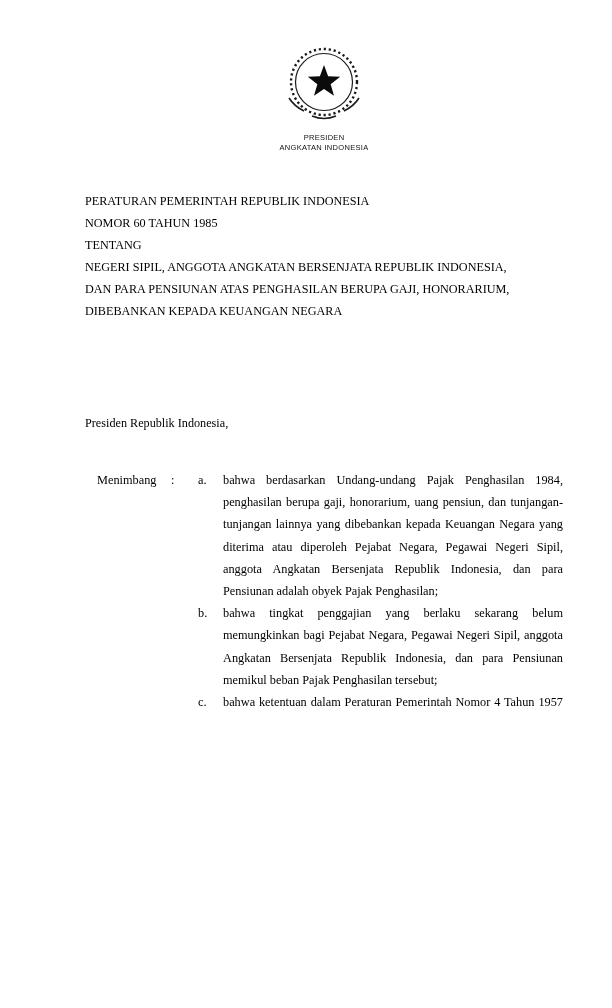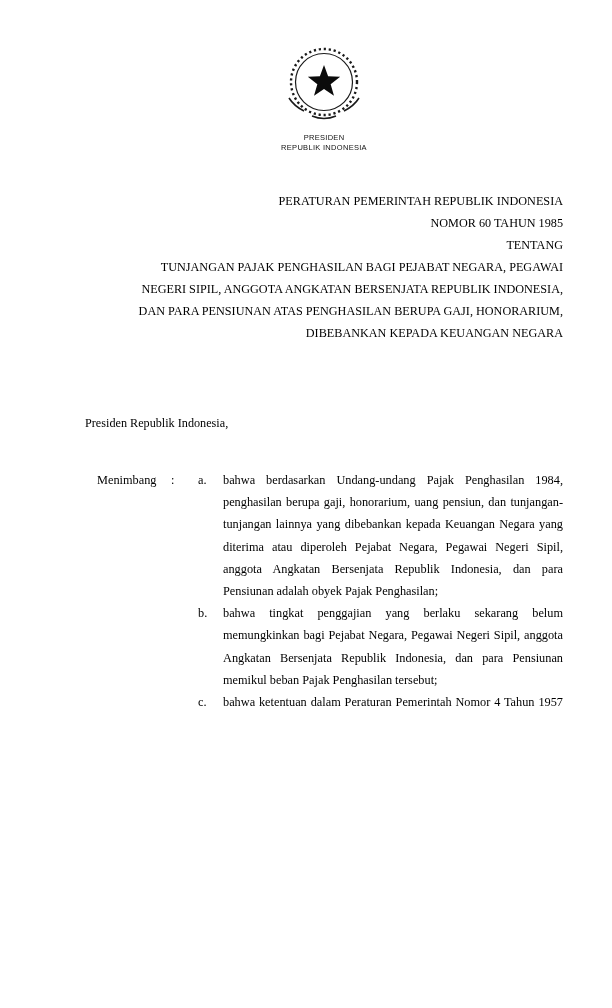--- a/index.html
+++ b/index.html
@@ -22,21 +22,21 @@
   .seal { display: block; margin: 0 auto; }
   .org {
     font-family: "Liberation Sans", sans-serif;
     font-size: 7.5px; line-height: 9.5px;
     letter-spacing: 0.3px;
     margin-top: 3px;
     color: #111;
   }
   .title-block {
     position: absolute; top: 190px; left: 85px; width: 478px;
-    text-align: right;
+    text-align: left;
     font-size: 12.2px; line-height: 22px;
     color: #000;
   }
   .title-line { white-space: nowrap; }
   .salutation {
     position: absolute; top: 416px; left: 85px; width: 478px;
     text-align: left;
     font-size: 12.2px;
   }
   .considerations {
@@ -69,29 +69,28 @@
       <circle cx="42" cy="40" r="28.5" fill="none" stroke="#1a1a1a" stroke-width="1.2"></circle>
 
       <polygon fill="#0b0b0b" points="42,23 46.11,34.34 58.17,34.75 48.66,42.16 51.99,53.75 42,47 32.01,53.75 35.34,42.16 25.83,34.75 37.89,34.34"></polygon>
 
       <path d="M7,56 Q12,64 22,69" fill="none" stroke="#1a1a1a" stroke-width="1.6"></path>
       <path d="M77,56 Q72,64 62,69" fill="none" stroke="#1a1a1a" stroke-width="1.6"></path>
       <path d="M30,74 Q42,79 54,74" fill="none" stroke="#1a1a1a" stroke-width="1.4"></path>
     </svg>
     <div class="org">
       <div>PRESIDEN</div>
-      <div>REPUBLIK INDONESIA</div>
+      <div>ANGKATAN INDONESIA</div>
     </div>
   </div>
 
   <div class="title-block">
     <div class="title-line">PERATURAN PEMERINTAH REPUBLIK INDONESIA</div>
     <div class="title-line">NOMOR 60 TAHUN 1985</div>
     <div class="title-line">TENTANG</div>
-    <div class="title-line">TUNJANGAN PAJAK PENGHASILAN BAGI PEJABAT NEGARA, PEGAWAI</div>
     <div class="title-line">NEGERI SIPIL, ANGGOTA ANGKATAN BERSENJATA REPUBLIK INDONESIA,</div>
     <div class="title-line">DAN PARA PENSIUNAN ATAS PENGHASILAN BERUPA GAJI, HONORARIUM,</div>
     <div class="title-line">DIBEBANKAN KEPADA KEUANGAN NEGARA</div>
   </div>
 
   <div class="salutation">Presiden Republik Indonesia,</div>
 
   <div class="considerations">
     <div class="row">
       <div class="label-col">Menimbang</div>

